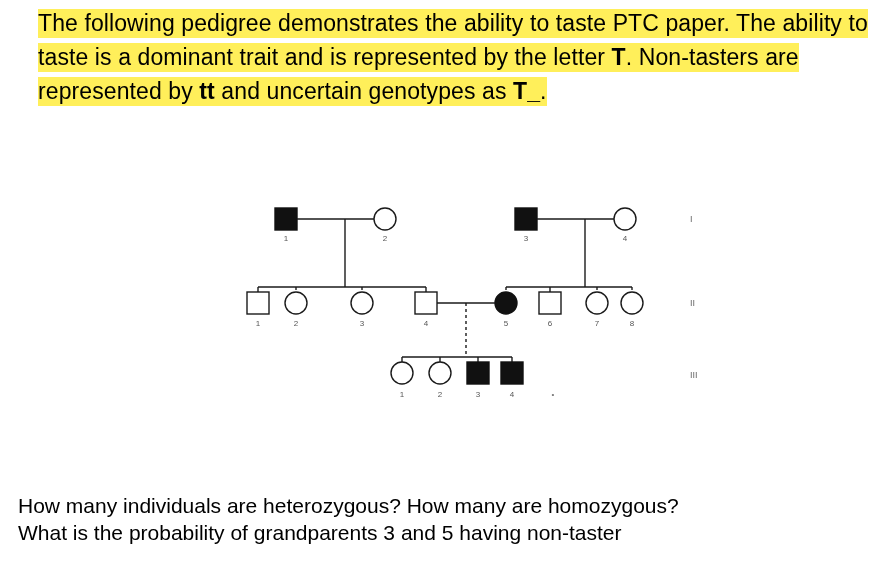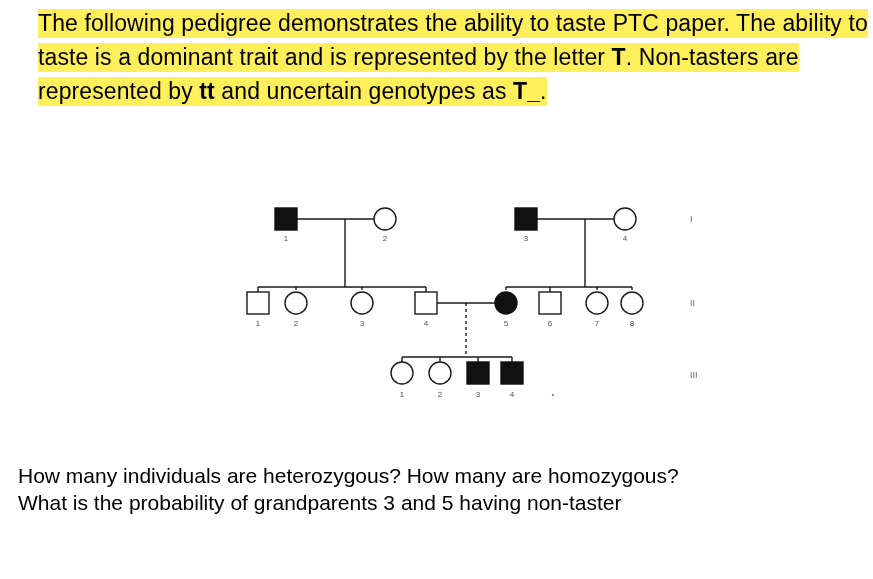--- a/index.html
+++ b/index.html
@@ -51,21 +51,21 @@
     height: 235px;
   }
   .figure svg {
     display: block;
   }
 
   
   .questions {
     position: absolute;
     left: 18px;
-    top: 462px;
+    top: 492px;
     width: 840px;
     font-size: 21px;
     line-height: 27px;
   }
   .questions div {
     white-space: nowrap;
   }
 </style>
 </head>
 <body>

